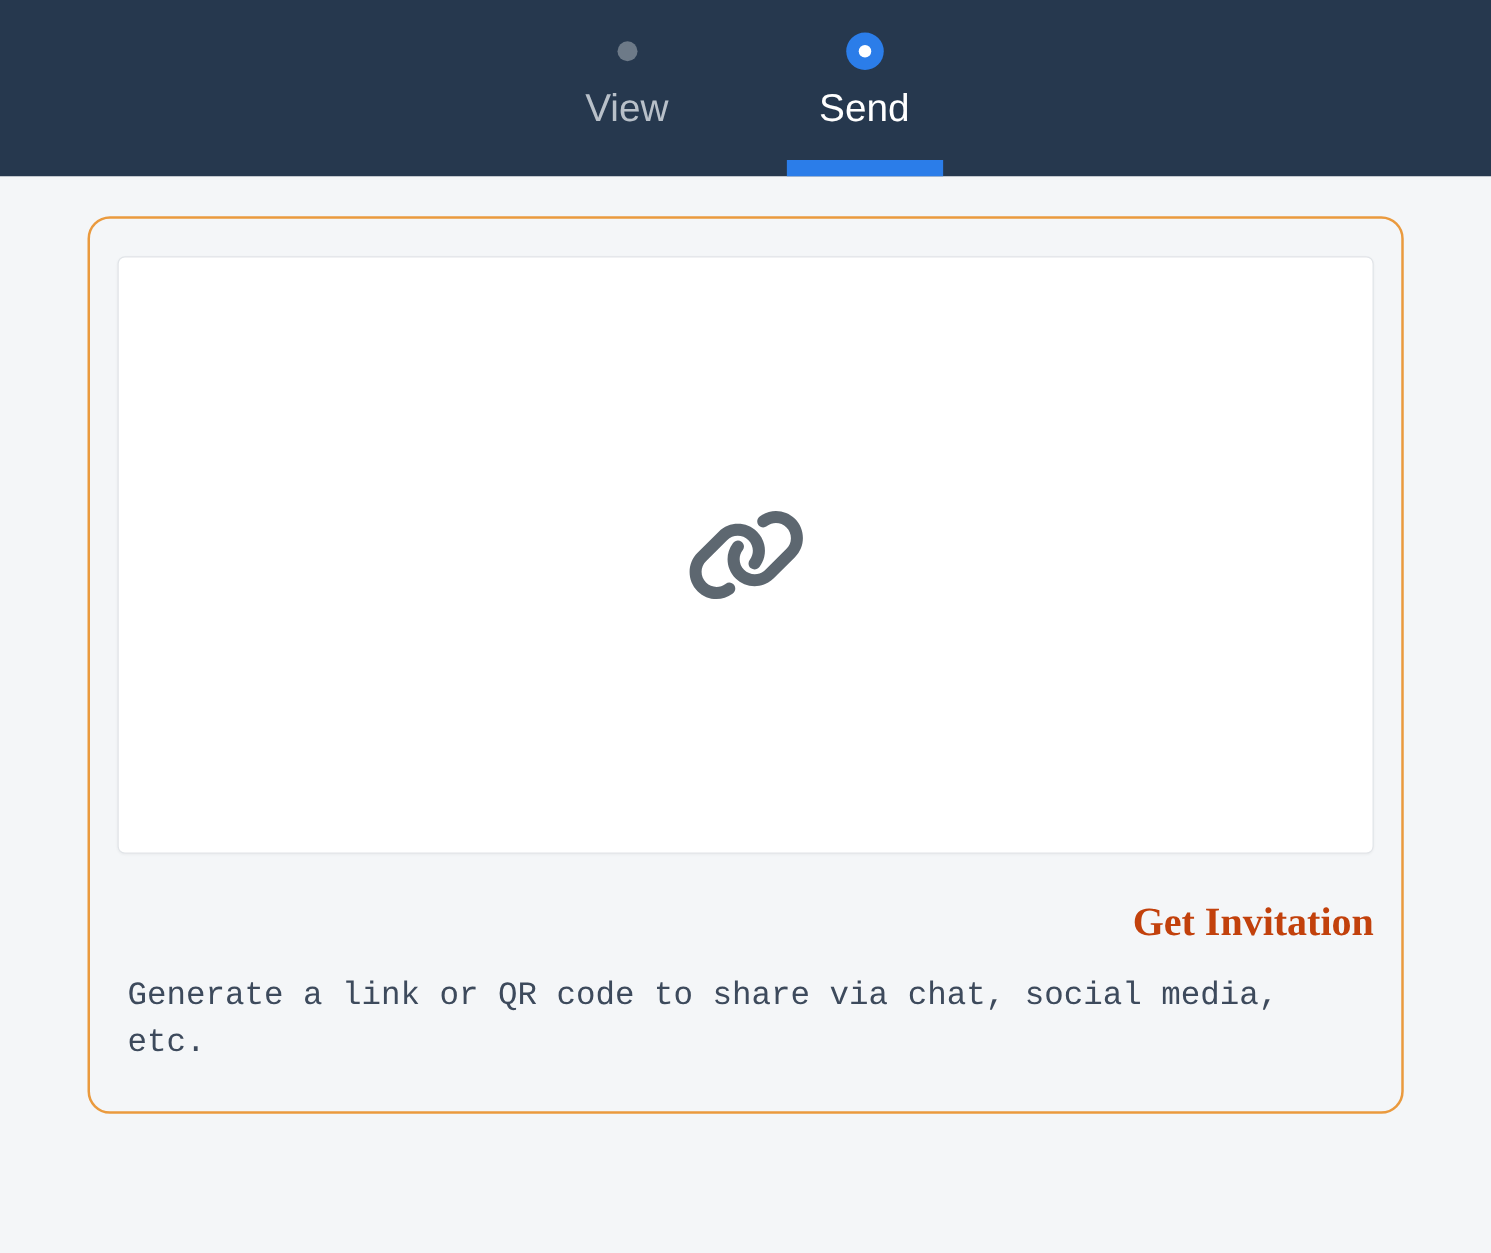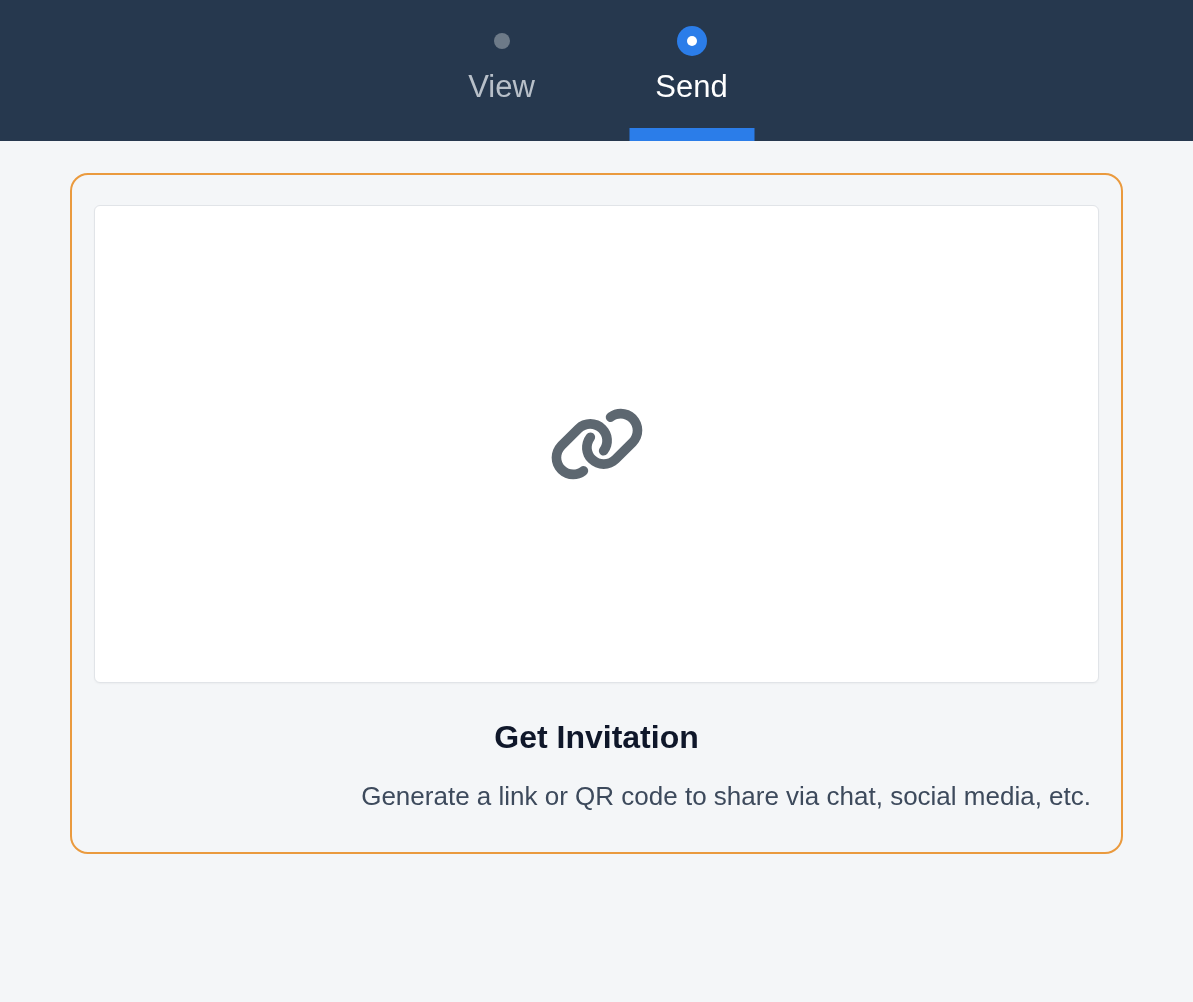--- a/index.html
+++ b/index.html
@@ -102,32 +102,34 @@
       align-items: center;
       justify-content: center;
       box-shadow: 0 1px 2px rgba(0,0,0,0.04);
     }
     .card-icon-box svg {
       fill: #5d6770;
     }
     .card-title {
       font-size: 32px;
       font-weight: 700;
-      color: #0f172a;
-      text-align: center;
+      color: #c2410c;
+      text-align: right;
       margin-top: 36px;
       margin-bottom: 22px;
+      font-family: Liberation Serif, serif;
     }
     .card-desc {
       font-size: 26px;
       font-weight: 400;
       color: #3d4a5c;
-      text-align: right;
+      text-align: left;
       line-height: 1.45;
       padding: 0 8px;
+      font-family: Liberation Mono, monospace;
     }
   </style>
 </head>
 <body>
 
 <div class="header">
   <div class="tabs">
     <div class="tab">
       <div class="tab-dot"></div>
       <div class="tab-label">View</div>

